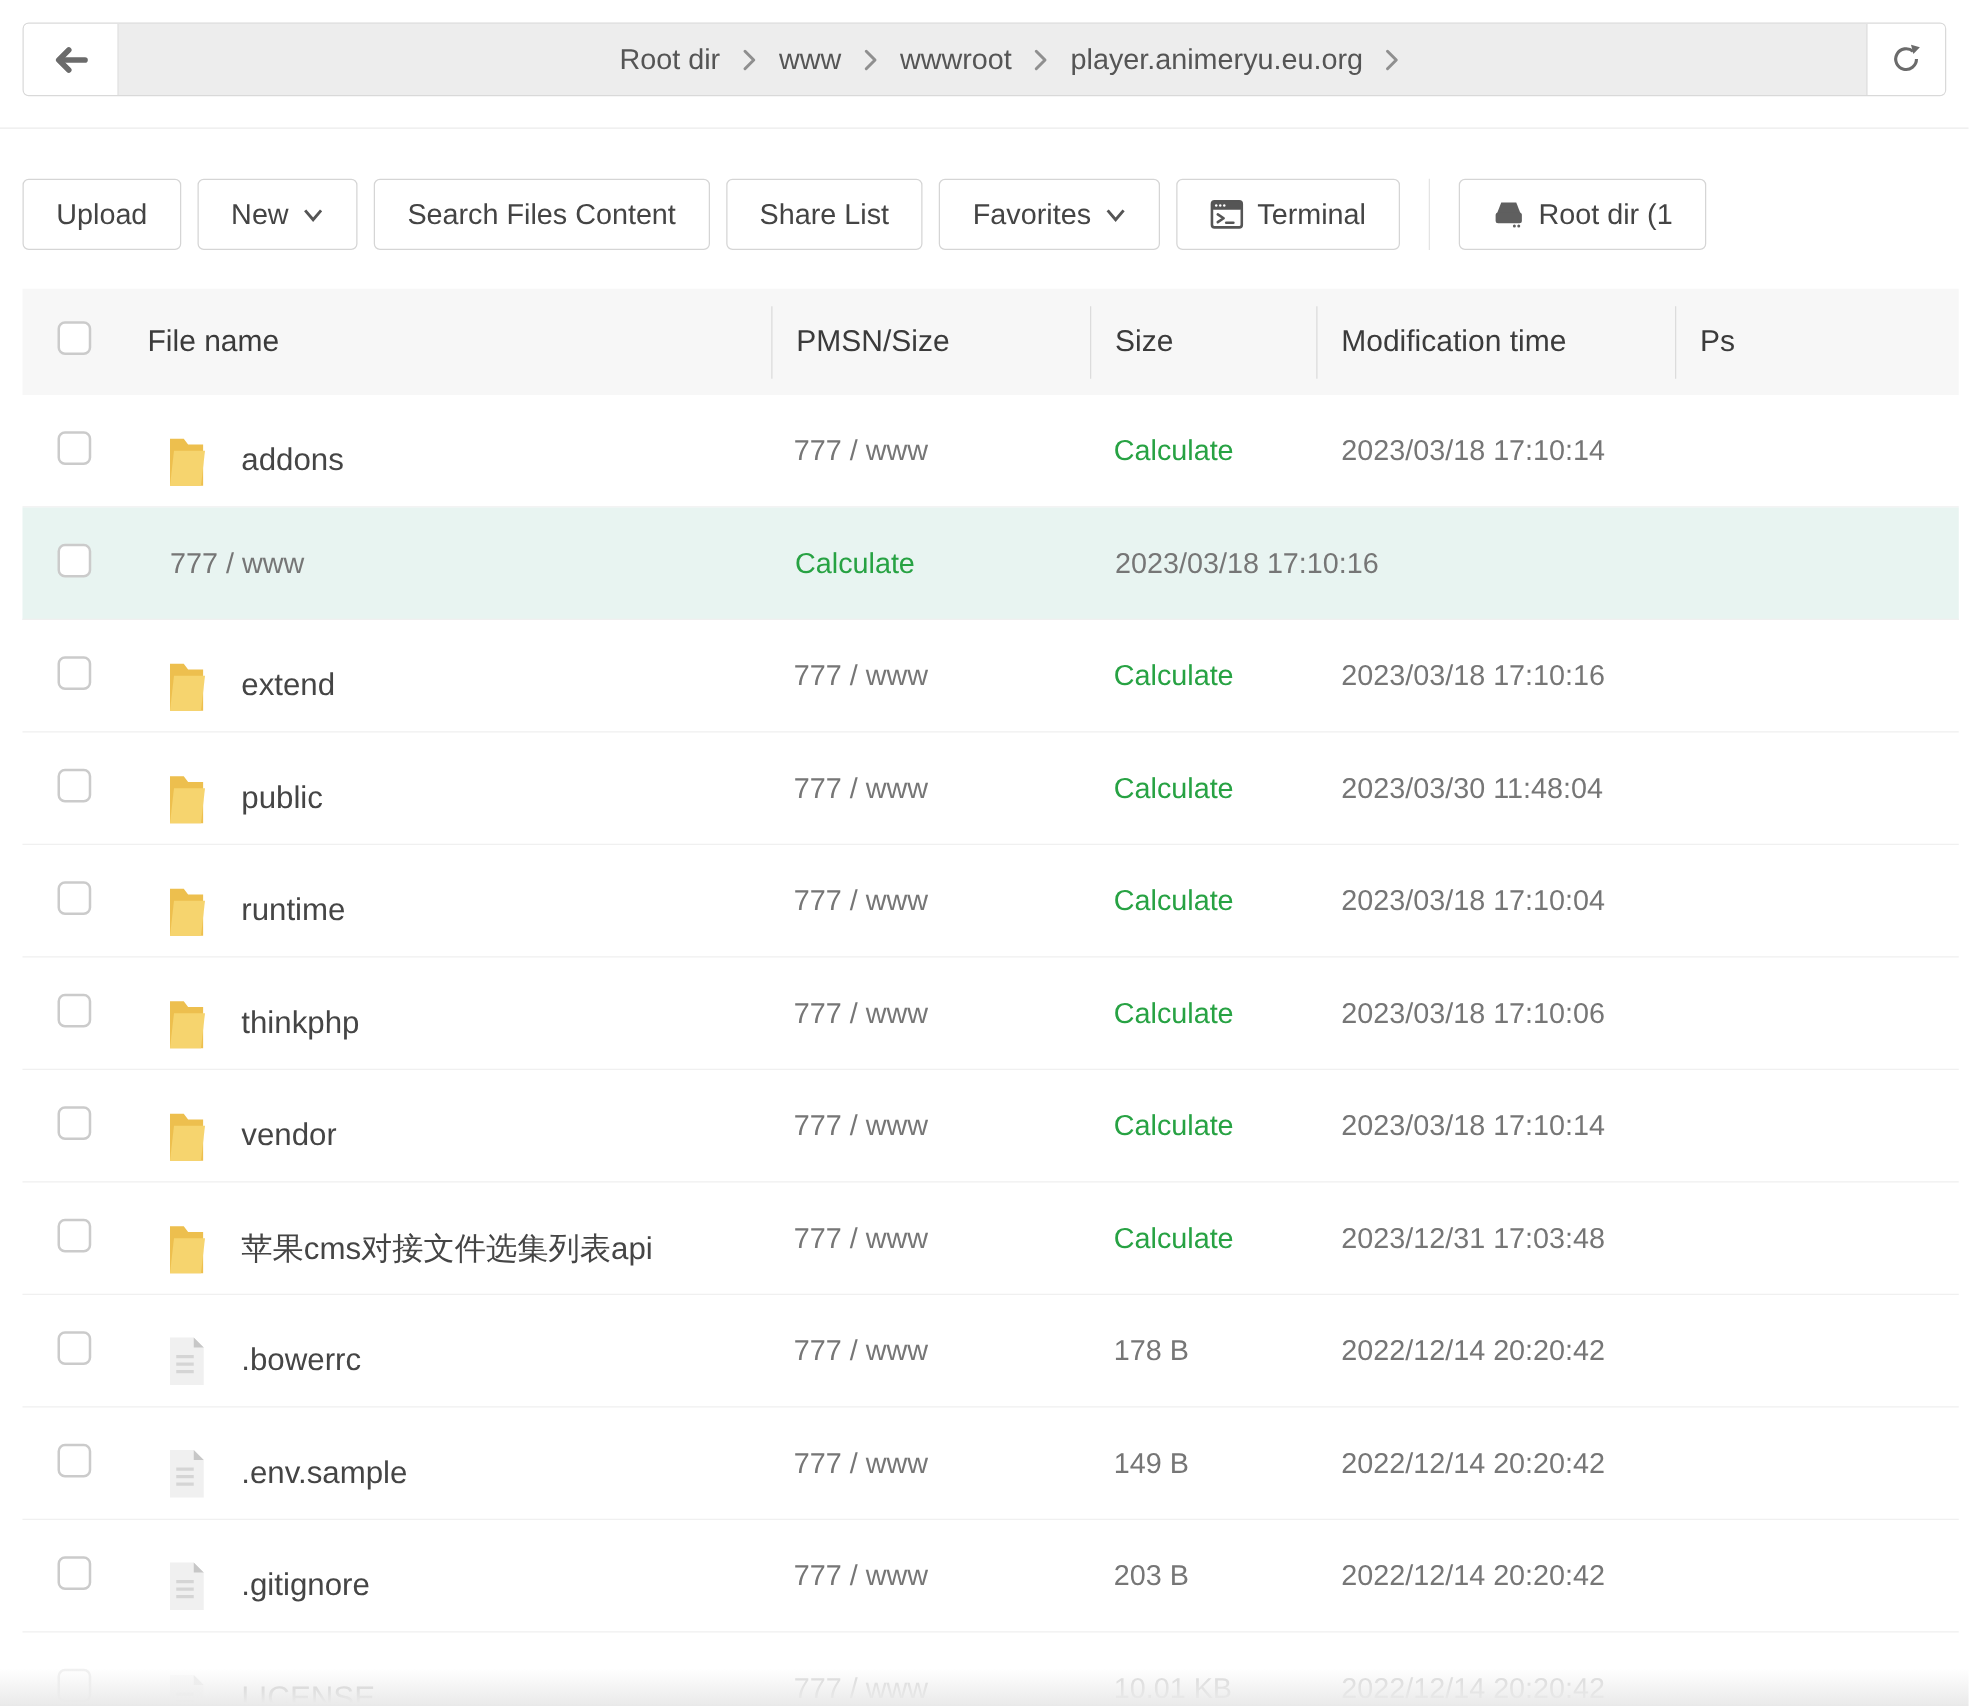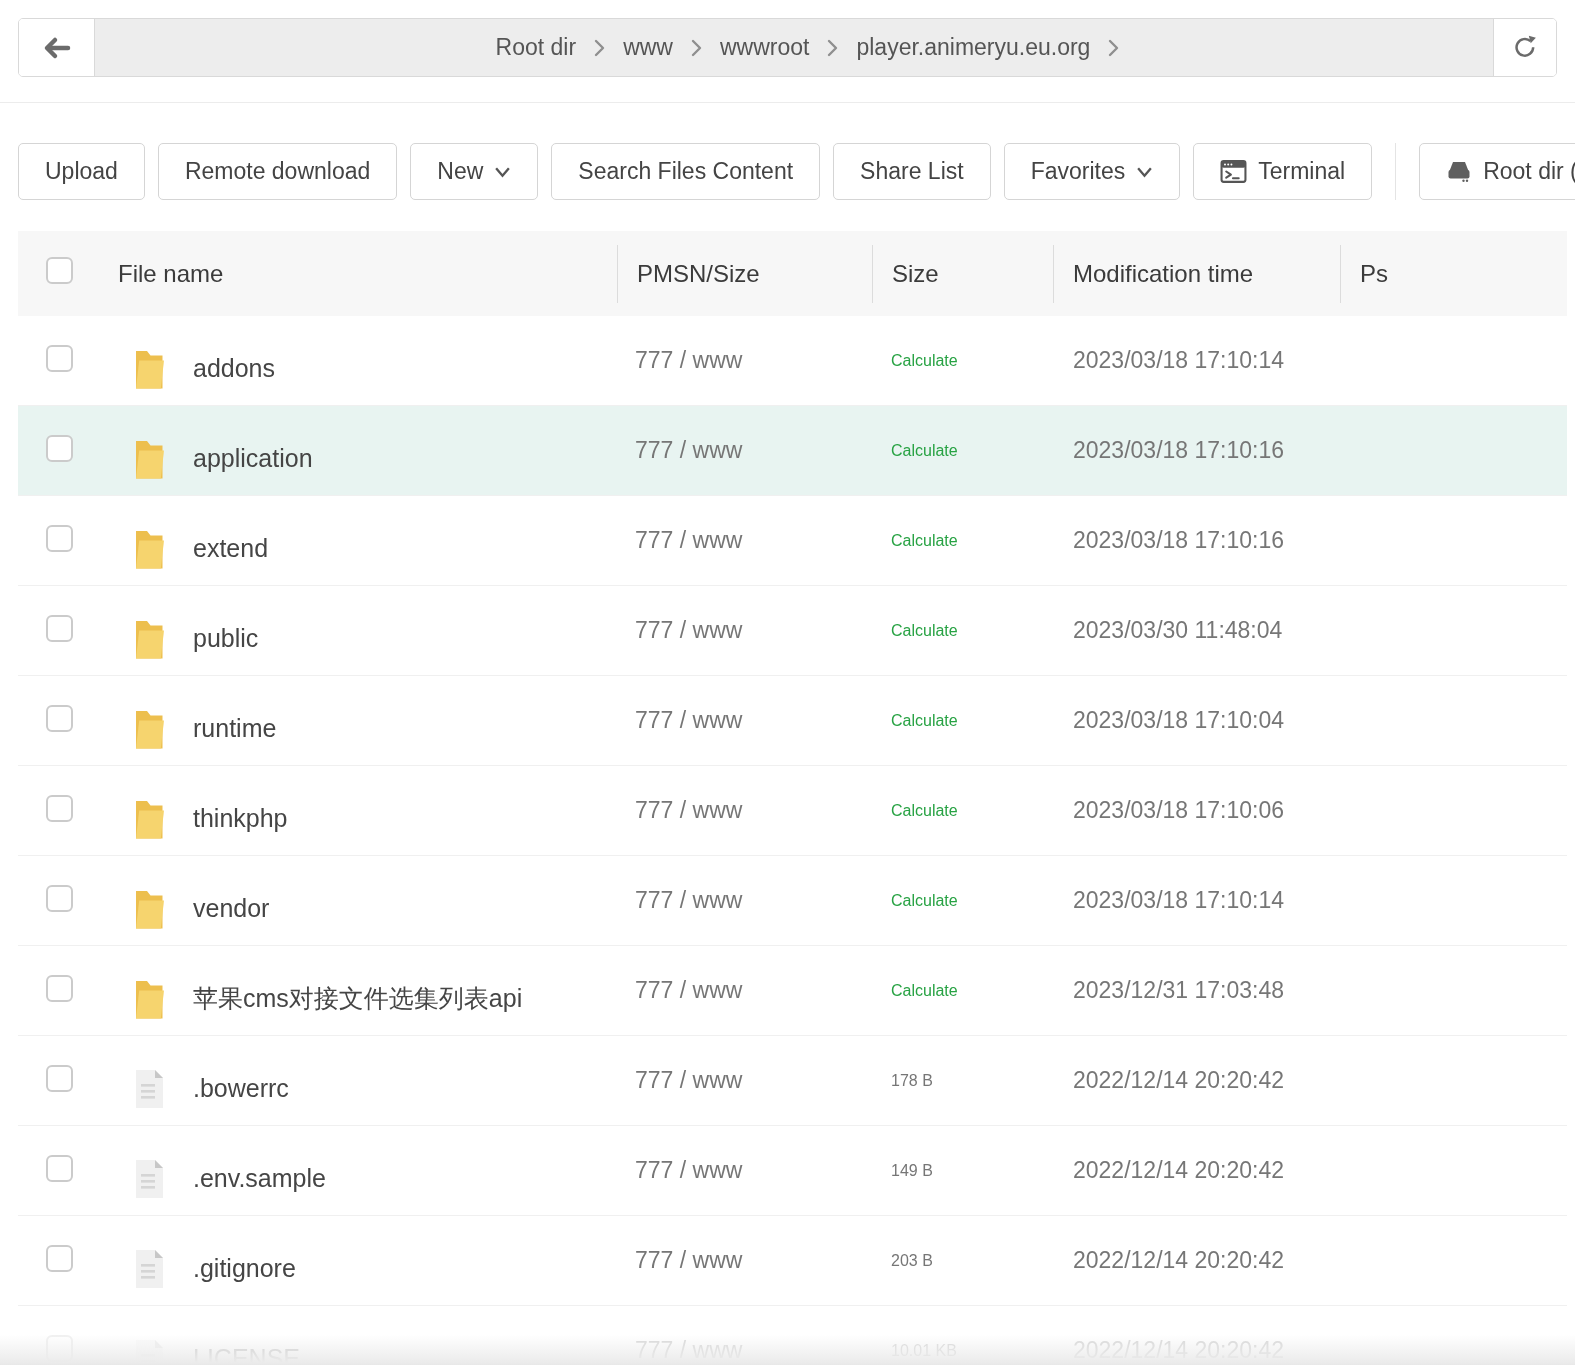--- a/index.html
+++ b/index.html
@@ -49,21 +49,21 @@
   .trow.selected{background:var(--sel-bg);}
   .cb{display:inline-block;width:27px;height:27px;border:2px solid #cbcbcb;
     border-radius:6px;background:#fff;margin-left:28px;cursor:pointer;}
   .cell-name{display:flex;align-items:center;padding-left:9px;min-width:0;margin-top:16px;}
   .icon-box{width:44px;height:44px;display:flex;align-items:center;justify-content:center;flex:none;}
   .trow .icon-file{display:none;}
   .trow.file .icon-file{display:block;}
   .fname{margin-left:22px;font-size:25px;color:var(--txt-dark);cursor:pointer;
     white-space:nowrap;overflow:hidden;text-overflow:ellipsis;}
   .cell-owner{padding-left:18px;font-size:23px;color:var(--txt-gray);white-space:nowrap;}
-  .cell-size{padding-left:19px;font-size:16px;color:var(--txt-gray);white-space:nowrap;}
+  .cell-size{padding-left:19px;font-size:23px;color:var(--txt-gray);white-space:nowrap;}
   .cell-size .link{color:var(--green);cursor:pointer;}
   .cell-mtime{padding-left:20px;font-size:23px;color:var(--txt-gray);white-space:nowrap;}
   .cell-ps{padding-left:18px;}
 
   .bottom-fade{position:absolute;left:0;right:0;bottom:0;height:58px;pointer-events:none;
     background:linear-gradient(to bottom,rgba(255,255,255,0) 0%,rgba(255,255,255,0.72) 48%,#ebebeb 96%,#e8e8e8 100%);}
 
   svg{display:block;}
   .folder-back{fill:var(--folder-back);}
   .folder-front{fill:var(--folder-front);}
@@ -110,23 +110,20 @@
       <polygon points="16.2,1.8 23,3.6 18,8.8" fill="#6b6b6b"></polygon>
     </svg>
   </div>
 </div>
 
 <div class="page-divider"></div>
 
 <div class="toolbar">
   <button class="tbtn">
     <span>Upload</span>
-  </button>
-  <button class="tbtn">
-    <span>Remote download</span>
   </button>
   <button class="tbtn">
     <span>New</span>
     <svg width="17" height="12" viewBox="0 0 16 11">
       <polyline points="2,2 8,9 14,2" fill="none" stroke="#555" stroke-width="2.2"></polyline>
     </svg>
   </button>
   <button class="tbtn">
     <span>Search Files Content</span>
   </button>
@@ -194,30 +191,20 @@
       <span class="size-val link">Calculate</span>
     </div>
     <div class="cell cell-mtime">2023/03/18 17:10:14</div>
     <div class="cell cell-ps"></div>
   </div>
 
   <div class="grid trow folder selected">
     <div class="cell cell-cb">
       <span class="cb"></span>
     </div>
-    <div class="cell cell-name">
-      <span class="icon-box">
-        <svg class="icon-folder" width="40" height="42" viewBox="0 0 40 42">
-          <path class="folder-back" d="M7 3 h11 l3.5 4.5 H33.5 v33 H7 Z"></path>
-          <path class="folder-front" d="M7 40.5 L10.2 12.5 H35 L31.8 40.5 Z"></path>
-        </svg>
-
-      </span>
-      <span class="fname">application</span>
-    </div>
     <div class="cell cell-owner">777 / www</div>
     <div class="cell cell-size">
       <span class="size-val link">Calculate</span>
     </div>
     <div class="cell cell-mtime">2023/03/18 17:10:16</div>
     <div class="cell cell-ps"></div>
   </div>
 
   <div class="grid trow folder">
     <div class="cell cell-cb">

